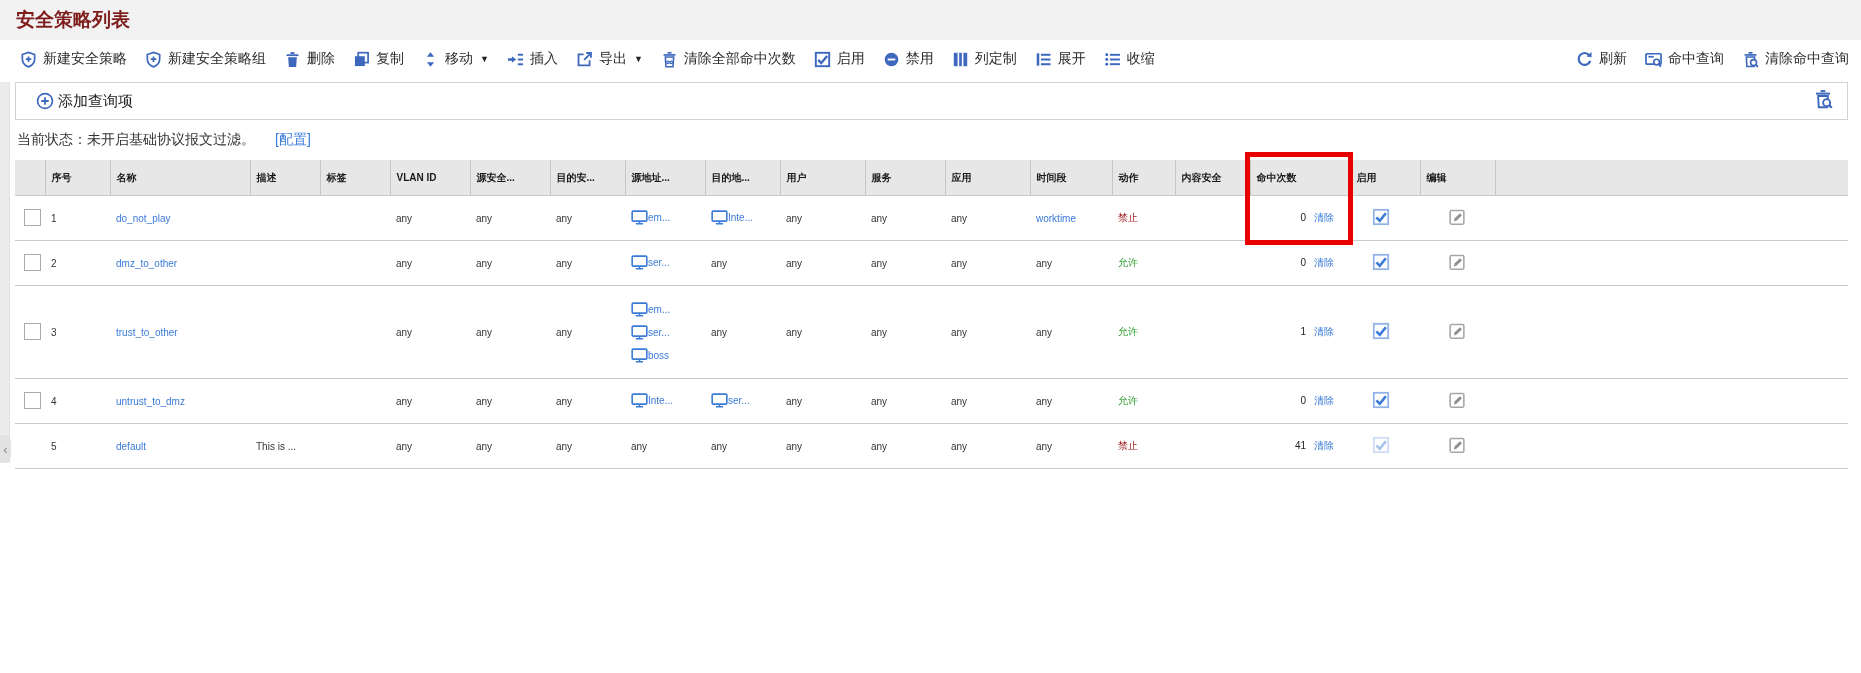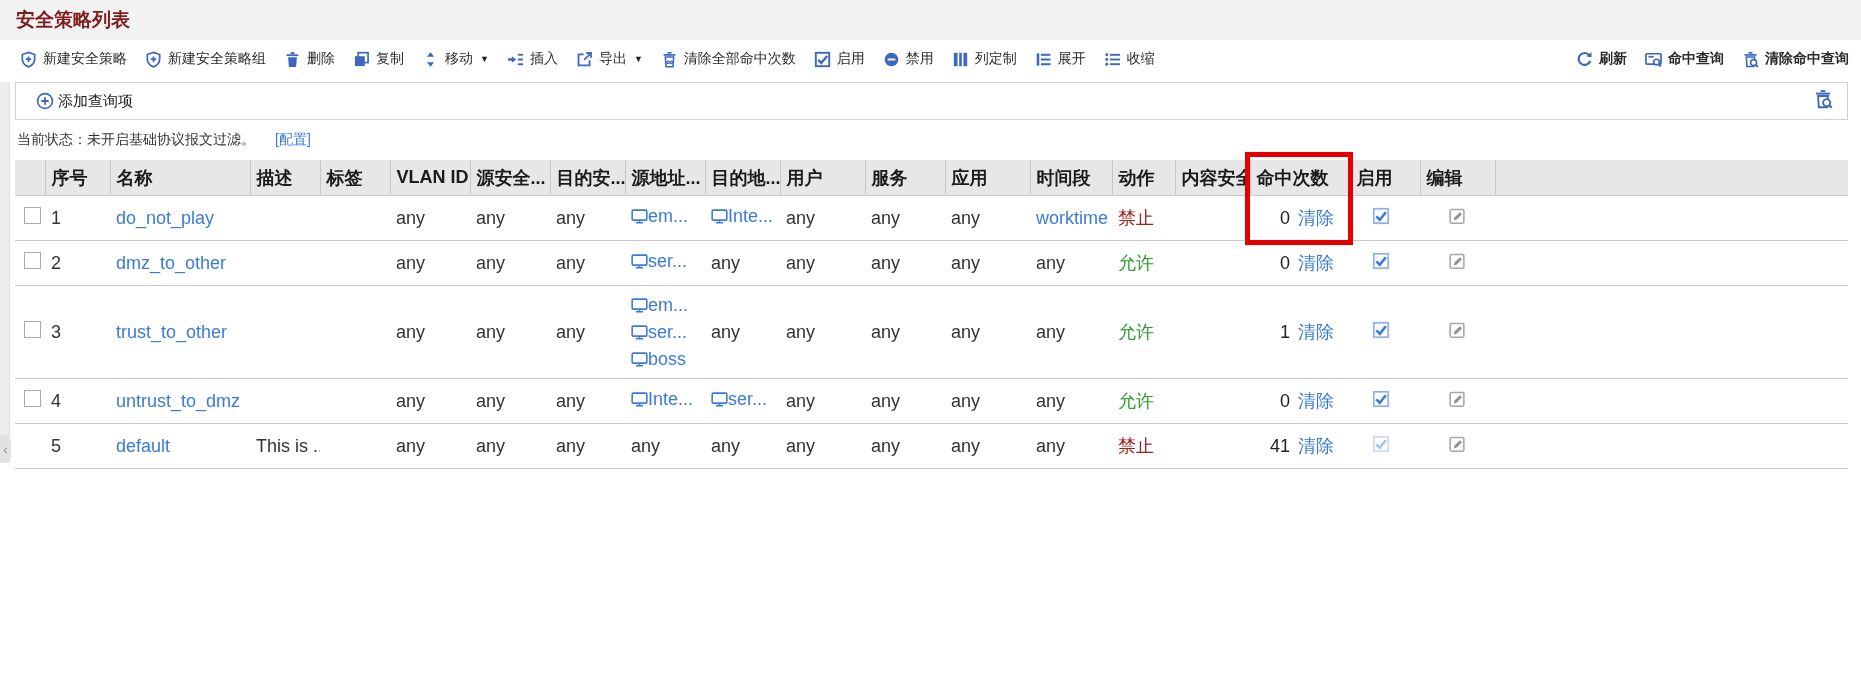--- a/index.html
+++ b/index.html
@@ -7,42 +7,42 @@
     width:1861px; height:673px; position:relative; overflow:hidden;
     background:#ffffff; font-family:"Liberation Sans","DejaVu Sans",sans-serif; color:#333;
   }
   .titlebar { height:40px; background:#f2f2f2; display:flex; align-items:center; padding-left:16px; box-sizing:border-box; }
   .title { font-size:19px; font-weight:bold; color:#7f1d1d; }
 
   
   .toolbar { display:flex; align-items:center; height:38px; padding:0 12px 0 20px; }
   .tbtn { display:inline-flex; align-items:center; gap:6px; margin-right:18px; font-size:14px; color:#2b2b2b; cursor:pointer; white-space:nowrap; }
   .toolbar-right { margin-left:auto; display:inline-flex; }
-  .toolbar-right .tbtn { margin-right:0; margin-left:18px;font-weight:bold; }
+  .toolbar-right .tbtn { margin-right:0; margin-left:18px; }
   .ic { width:17px; height:17px; color:#3d68be; flex:0 0 auto; }
   .caret { font-size:9px; color:#222; margin-left:1px; }
 
   
   .search-wrap { margin:4px 0 0 15px; width:1833px; height:38px; border:1px solid #d2d2d2; display:flex; align-items:center; box-sizing:border-box; background:#fff; }
   .search-box { display:flex; align-items:center; margin-left:24px; width:300px; height:28px; border:1px solid #a9a9a9; background:#fff; }
   .search-box .ic { margin-left:7px; width:18px; height:18px; }
   .search-input { border:none; outline:none; flex:1; font-size:14px; color:#333; padding:0 6px; background:transparent; font-family:inherit; }
   .search-input::placeholder { color:#9f9f9f; }
   .add-query { display:inline-flex; align-items:center; gap:4px; margin-left:20px; font-size:15px; color:#222; cursor:pointer; }
   .add-query .ic { width:18px; height:18px; }
   .search-clear { margin-left:auto; margin-right:14px; cursor:pointer; }
   .search-clear .ic { width:20px; height:20px; }
 
   
   .statusbar { margin:10px 0 0 17px; height:20px; font-size:14px; color:#333; display:flex; align-items:center; }
   .link { color:#3b7bd8; text-decoration:none; cursor:pointer; }
   .statusbar .link { margin-left:20px; }
 
   
-  table.policy { margin:10px 0 0 15px; width:1833px; border-collapse:collapse; table-layout:fixed; font-size:18px; }
+  table.policy { margin:10px 0 0 15px; width:1833px; border-collapse:collapse; table-layout:fixed; font-size:10px; }
   th { background:#e7e7e7; font-weight:bold; color:#1b1b1b; text-align:left; padding:0 6px; height:35px; border-left:1px solid #c6c6c6; border-bottom:1px solid #c9c9c9; white-space:nowrap; overflow:hidden; }
   th:first-child { border-left:none; }
   td { padding:0 6px; height:44px; border-bottom:1px solid #c9c9c9; vertical-align:middle; white-space:nowrap; overflow:hidden; color:#333; }
   tr.tall td { height:92px; }
   .c-cb { padding-left:9px; }
   .cb-empty { width:15px; height:15px; border:1px solid #ababab; background:#fff; display:inline-block; cursor:pointer; }
   .addr-lines { display:flex; flex-direction:column; gap:6px; }
   .addr-line { display:inline-flex; align-items:center; gap:0; color:#3b7bd8; cursor:pointer; }
   .ic-mon { width:17px; height:17px; color:#3b7bd8; }
   .deny { color:#a01f1f; }

